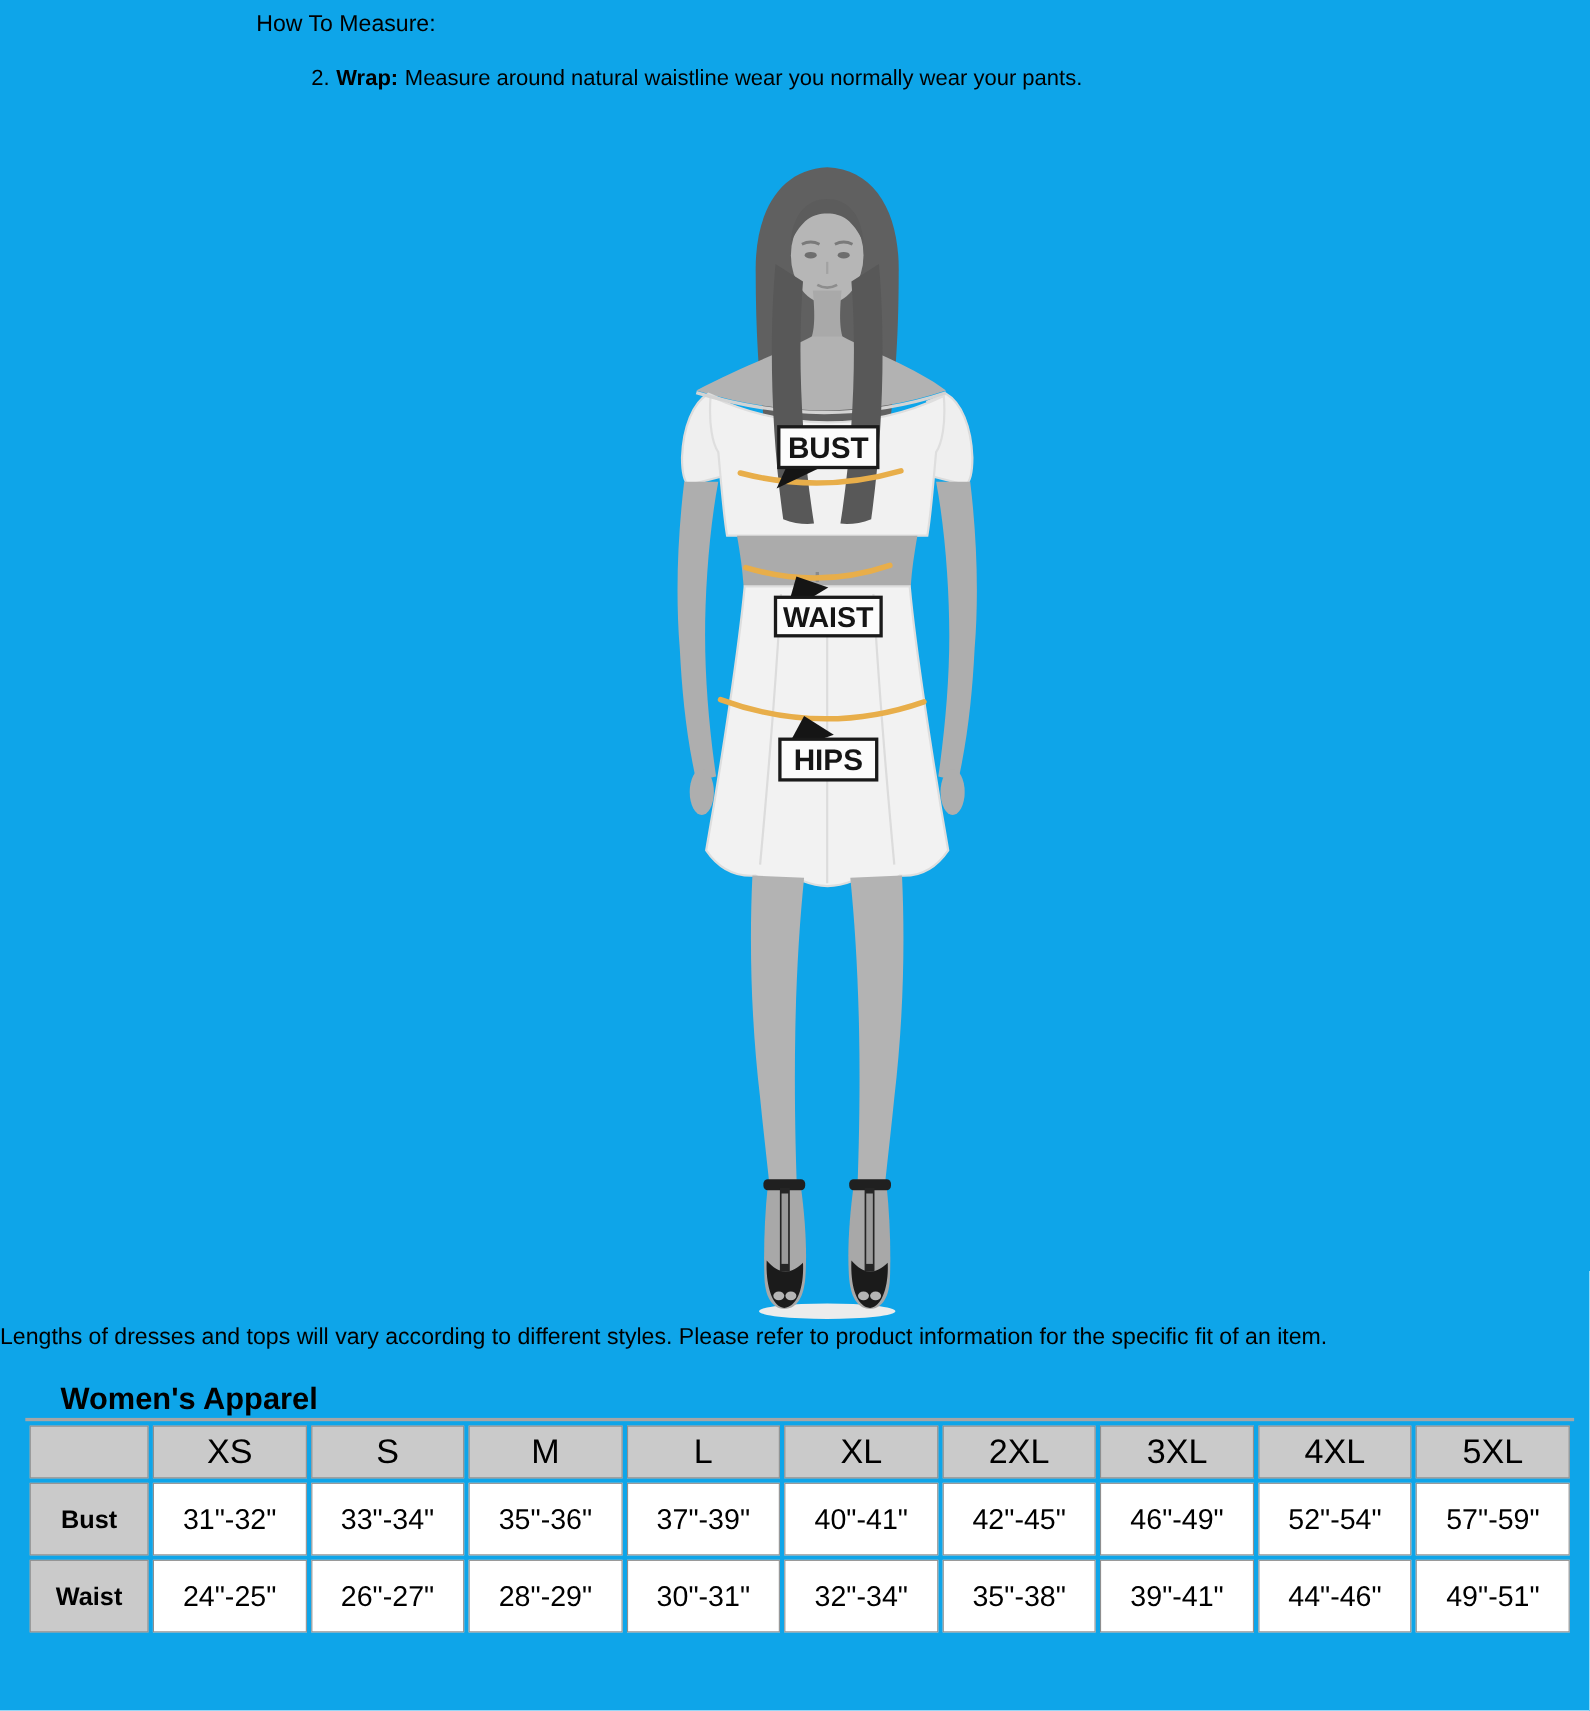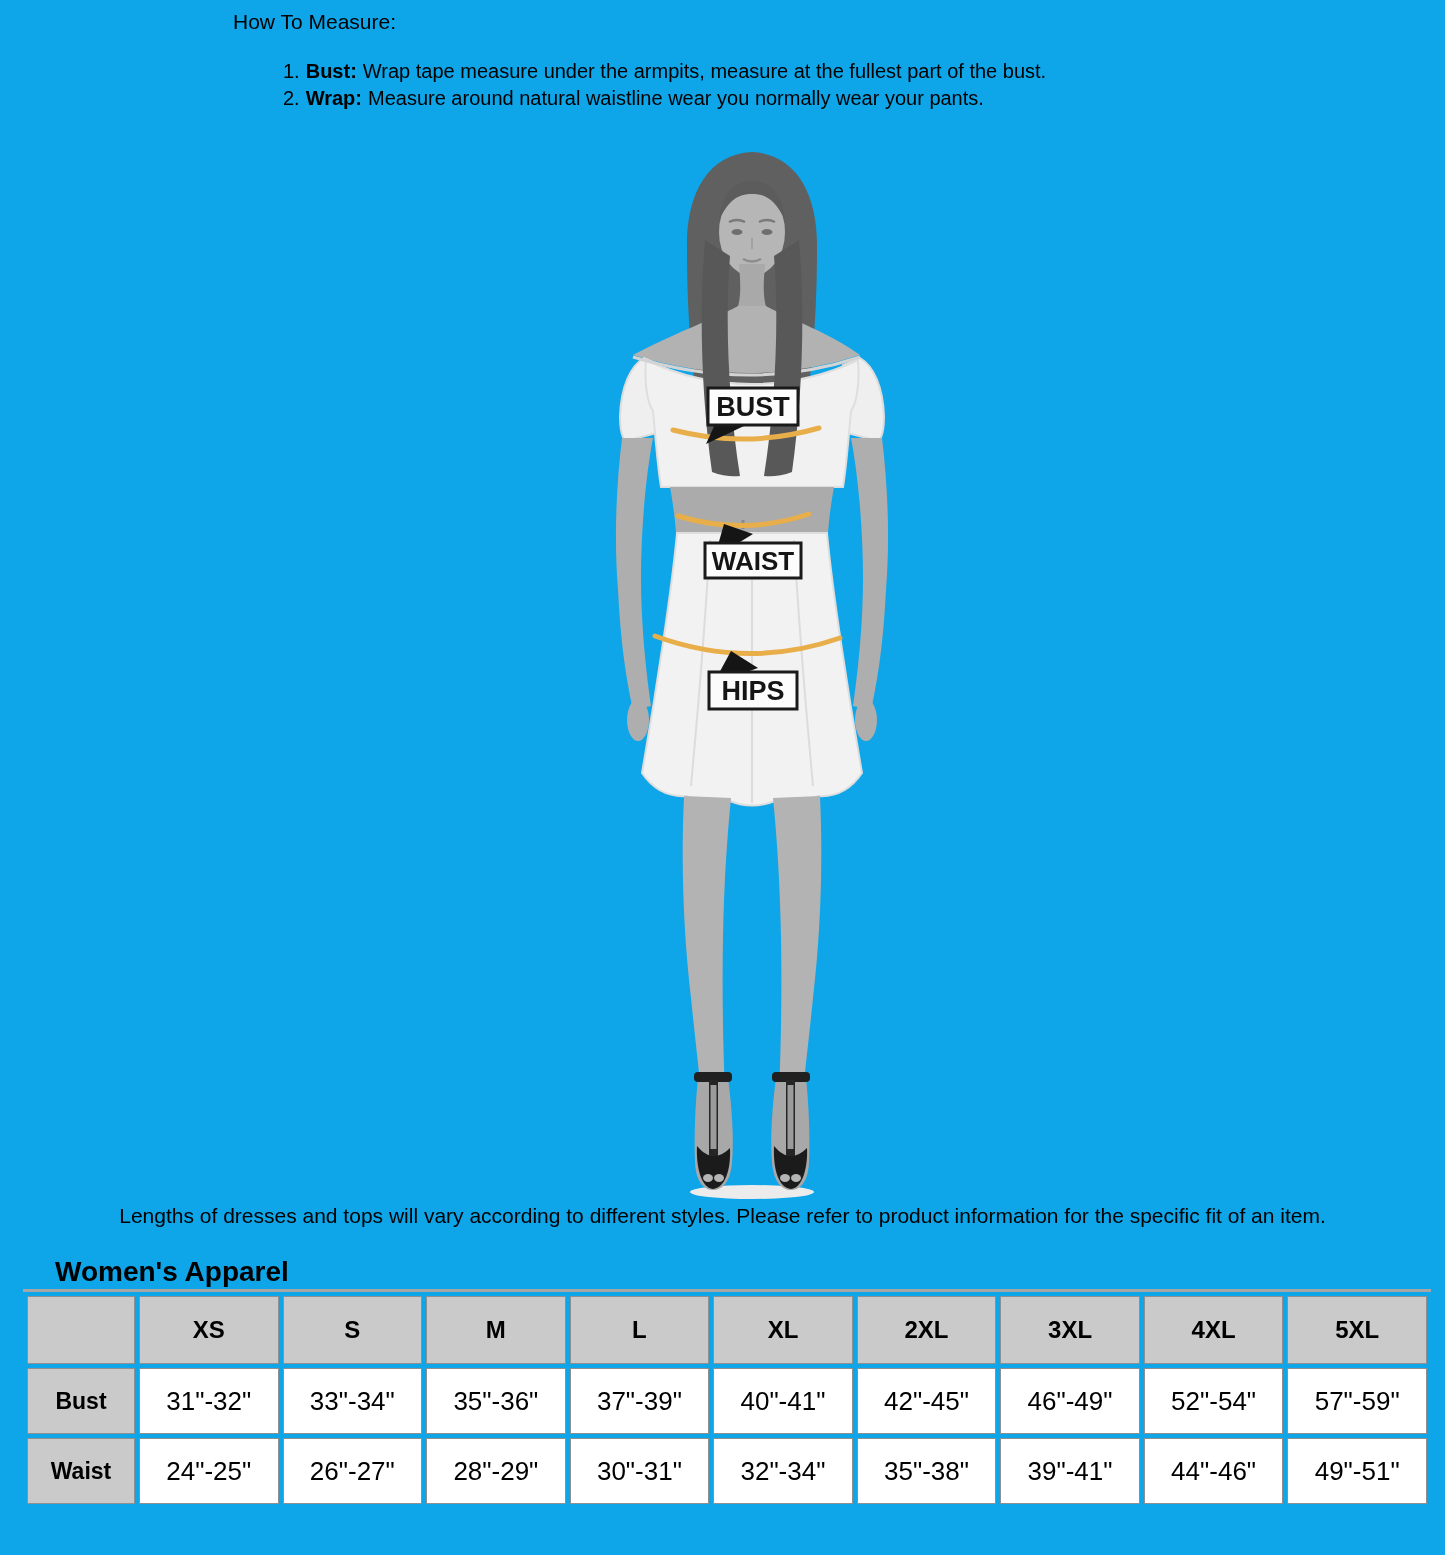--- a/index.html
+++ b/index.html
@@ -10,43 +10,40 @@
   .howto-title { position:absolute; left:233px; top:10px; font-size:21px; }
 
   .instructions { position:absolute; left:283px; top:58px; font-size:20px; line-height:27px; }
   .instr .num { margin-right:6px; }
   .instr b { margin-right:6px; }
 
   .figure-wrap { position:absolute; left:560px; top:148px; width:385px; height:1055px; }
   .figure-wrap svg { display:block; }
   .measure-lbl { font-family:"Liberation Sans", sans-serif; font-weight:bold; fill:#151515; }
 
-  .caption { position:absolute; left:0; top:1204px; width:100%; text-align:center; font-size:21px; }
+  .caption { position:absolute; left:0; top:1204px; width:100%; text-align:left; font-size:21px; }
 
   .section-title { position:absolute; left:20px; top:1256px; font-size:28px; font-weight:bold;margin-left:35px; }
 
   .size-table { position:absolute; left:23px; top:1289px; width:1408px;
                 border-collapse:separate; border-spacing:4px; table-layout:fixed;
                 border-top:3px solid #a6a6a6; }
   .size-table th, .size-table td { border:1px solid #8f8f8f; text-align:center; vertical-align:middle; }
-  .size-table .head-row th { height:68px; background:#cacaca; font-size:24px; font-weight:bold; }
+  .size-table .head-row th { height:48px; background:#cacaca; font-size:31px; font-weight:normal; }
   .size-table .row-label { background:#cacaca; font-size:23px; font-weight:bold; }
   .size-table td { height:66px; background:#ffffff; font-size:26px; font-weight:normal; }
 </style>
 </head>
 <body>
 
 <div class="page">
 
   <div class="howto-title">How To Measure:</div>
 
   <div class="instructions">
-    <div class="instr">
-      <span class="num">1.</span><b>Bust:</b><span>Wrap tape measure under the armpits, measure at the fullest part of the bust.</span>
-    </div>
     <div class="instr">
       <span class="num">2.</span><b>Wrap:</b><span>Measure around natural waistline wear you normally wear your pants.</span>
     </div>
   </div>
 
   <div class="figure-wrap">
     <svg width="385" height="1055" viewBox="0 0 385 1055">
 
       <ellipse cx="192" cy="1044" rx="62" ry="7" fill="#ececec"></ellipse>
 

